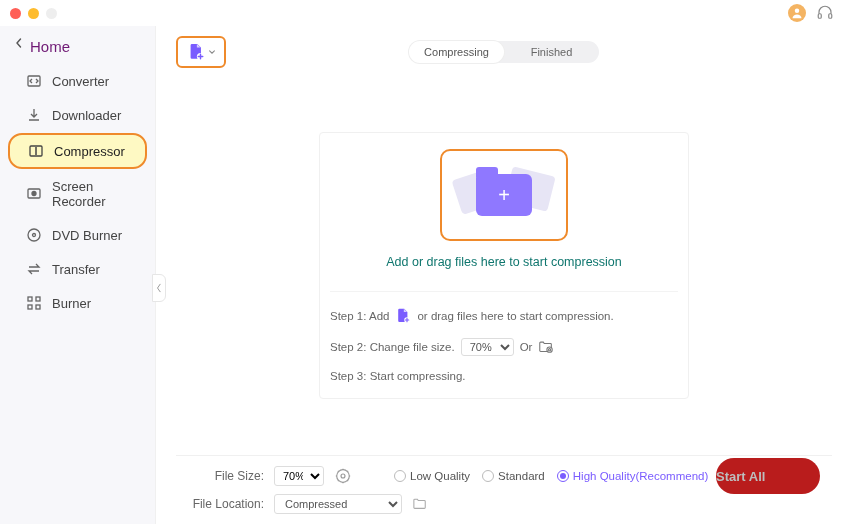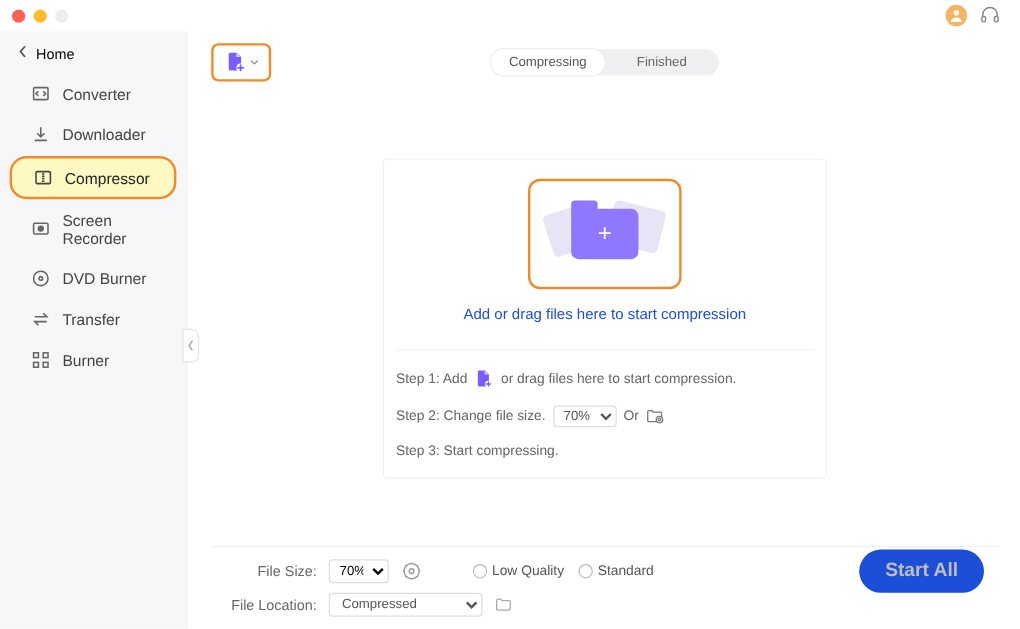--- a/index.html
+++ b/index.html
@@ -9,21 +9,21 @@
 .tlight { width: 11px; height: 11px; border-radius: 50%; }
 .tl-red { background: #ff5f57; }
 .tl-yellow { background: #febc2e; }
 .tl-green { background: #eee; }
 .title-right { display: flex; gap: 10px; align-items: center; margin-right: 6px; }
 .avatar { width: 18px; height: 18px; border-radius: 50%; background: #f4b463; display:flex; align-items:center; justify-content:center; color:#fff; font-size:10px; }
 .headset { width: 18px; height: 18px; color:#888; }
 
 .layout { display: flex; height: 498px; }
 .sidebar { width: 156px; background: #f7f7fa; padding-top: 4px; border-right: 1px solid #f0f0f0; position: relative; }
-.home-row { display: flex; align-items: flex-start; gap: 6px; padding: 8px 14px 10px 14px; color: #000000; font-size: 12px; cursor: pointer; }
+.home-row { display: flex; align-items: flex-start; gap: 6px; padding: 8px 14px 10px 14px; color: #701a75; font-size: 15px; cursor: pointer; }
 .home-row svg { width: 10px; height: 10px; }
 .side-item { display:flex; align-items:center; gap:10px; padding: 8px 12px 8px 18px; font-size: 13px; color:#444; cursor:pointer; border-radius: 14px; margin: 0 8px 2px 8px; position:relative; }
 .side-item .ico { width:16px; height:16px; color:#666; flex-shrink:0; display:flex; align-items:center; justify-content:center; }
 .side-item.active { border: 2px solid #ef8a2b; color:#222; font-weight: 400; background:#fef9c3; }
 .side-item.active .ico { color:#444; }
 
 .collapse-handle { position:absolute; right:-11px; top:248px; width:14px; height:28px; background:#fff; border:1px solid #e6e6e6; border-radius: 0 6px 6px 0; display:flex; align-items:center; justify-content:center; color:#999; cursor:pointer; }
 
 .main { flex:1; display:flex; flex-direction:column; padding: 10px 18px 10px 20px; }
 .topbar { display:flex; align-items:center; gap:20px; }
@@ -39,42 +39,42 @@
 .drop-card { width:370px; border:1px solid #f0f0f0; border-radius:4px; padding:10px 10px 16px 10px; }
 .drop-zone { height:96px; display:flex; align-items:center; justify-content:center; margin-top:4px; }
 .drop-frame { width:128px; height:92px; border:2px solid #ef8a2b; border-radius:10px; display:flex; align-items:center; justify-content:center; position:relative; }
 .folder-bg { position:absolute; width:80px; height:56px; }
 .folder { width:56px; height:42px; background:#8f78ff; border-radius:4px 6px 6px 6px; position:relative; z-index:2; display:flex; align-items:center; justify-content:center; }
 .folder::before { content:""; position:absolute; top:-7px; left:0; width:22px; height:10px; background:#8f78ff; border-radius:3px 3px 0 0; }
 .folder .plus { color:#fff; font-size:20px; font-weight:300; }
 .shadow-card { position:absolute; width:44px; height:36px; background:#e7e5f5; border-radius:4px; }
 .shadow-card.a { transform: rotate(-18deg); left:-8px; top:6px; }
 .shadow-card.b { transform: rotate(14deg); right:-8px; top:4px; }
-.drop-text { text-align:center; font-size:12.5px; color:#1d4ed8; margin-top:12px; }
+.drop-text { text-align:center; font-size:12.5px; color:#0f766e; margin-top:12px; }
 
 .steps { border-top:1px solid #f3f3f3; margin-top:22px; padding-top:16px; font-size:11.5px; color:#666; }
 .step-row { display:flex; align-items:center; gap:6px; margin-bottom:14px; }
 .step-row:last-child { margin-bottom:0; }
 .mini-select { font-size:11px; padding:1px 4px; border:1px solid #ddd; border-radius:3px; background:#fff; color:#555; }
 .mini-icon { width:16px; height:16px; color:#7a5cff; }
 .gear-folder { width:16px; height:16px; color:#777; }
 
 .footer { border-top:1px solid #f0f0f0; padding-top:10px; display:flex; flex-direction:column; gap:8px; font-size:12px; color:#555; }
 .footer-row { display:flex; align-items:center; gap:10px; }
 .footer-label { width:88px; text-align:right; color:#666; }
 .footer-select { width:50px; font-size:11px; border:1px solid #ddd; border-radius:3px; padding:2px 4px; background:#fff; }
 .loc-select { width:128px; font-size:11px; border:1px solid #ddd; border-radius:3px; padding:2px 6px; background:#fff; color:#555; }
 .gear-circle { width:18px; height:18px; color:#888; }
 .radio-group { display:flex; align-items:center; gap:12px; font-size:11.5px;padding-left:32px; }
 .radio { display:flex; align-items:center; gap:4px; cursor:pointer; }
 .radio .dot { width:12px; height:12px; border:1px solid #bbb; border-radius:50%; display:flex; align-items:center; justify-content:center; }
 .radio.sel .dot { border-color:#7a5cff; }
 .radio.sel .dot::after { content:""; width:6px; height:6px; background:#7a5cff; border-radius:50%; }
 .radio.sel { color:#7a5cff; }
-.start-btn { position:absolute; right:30px; bottom:30px; width:104px; height:36px; border-radius:18px; background:#1d4ed8; color:#bdbdbd; font-size:16px; font-weight:600; display:flex; align-items:center; justify-content:center; cursor:not-allowed; }
+.start-btn { position:absolute; right:30px; bottom:30px; width:104px; height:36px; border-radius:18px; background:#b91c1c; color:#bdbdbd; font-size:13px; font-weight:600; display:flex; align-items:center; justify-content:flex-start; cursor:not-allowed; }
 .folder-icon { width:16px; height:14px; color:#999; }
 </style>
 </head>
 <body>
 
 <div class="titlebar">
   <div class="traffic-lights">
     <div class="tlight tl-red"></div>
     <div class="tlight tl-yellow"></div>
     <div class="tlight tl-green"></div>
@@ -263,20 +263,24 @@
         </span>
         <div class="radio-group">
           <div class="radio">
               <span class="dot"></span>
               <span>Low Quality</span>
             </div>
           <div class="radio">
               <span class="dot"></span>
               <span>Standard</span>
             </div>
+          <div class="radio sel">
+              <span class="dot"></span>
+              <span>High Quality(Recommend)</span>
+            </div>
         </div>
       </div>
       <div class="footer-row">
         <div class="footer-label">File Location:</div>
         <select class="loc-select"><option>Compressed</option></select>
         <span class="folder-icon">
           <svg viewBox="0 0 18 16" width="16" height="14" fill="none" stroke="#aaa" stroke-width="1.2">
               <path d="M2 5V3.5A1 1 0 0 1 3 2.5h3l1 1.5h7a1 1 0 0 1 1 1V12a1 1 0 0 1-1 1H3a1 1 0 0 1-1-1z"></path>
             </svg>
         </span>

